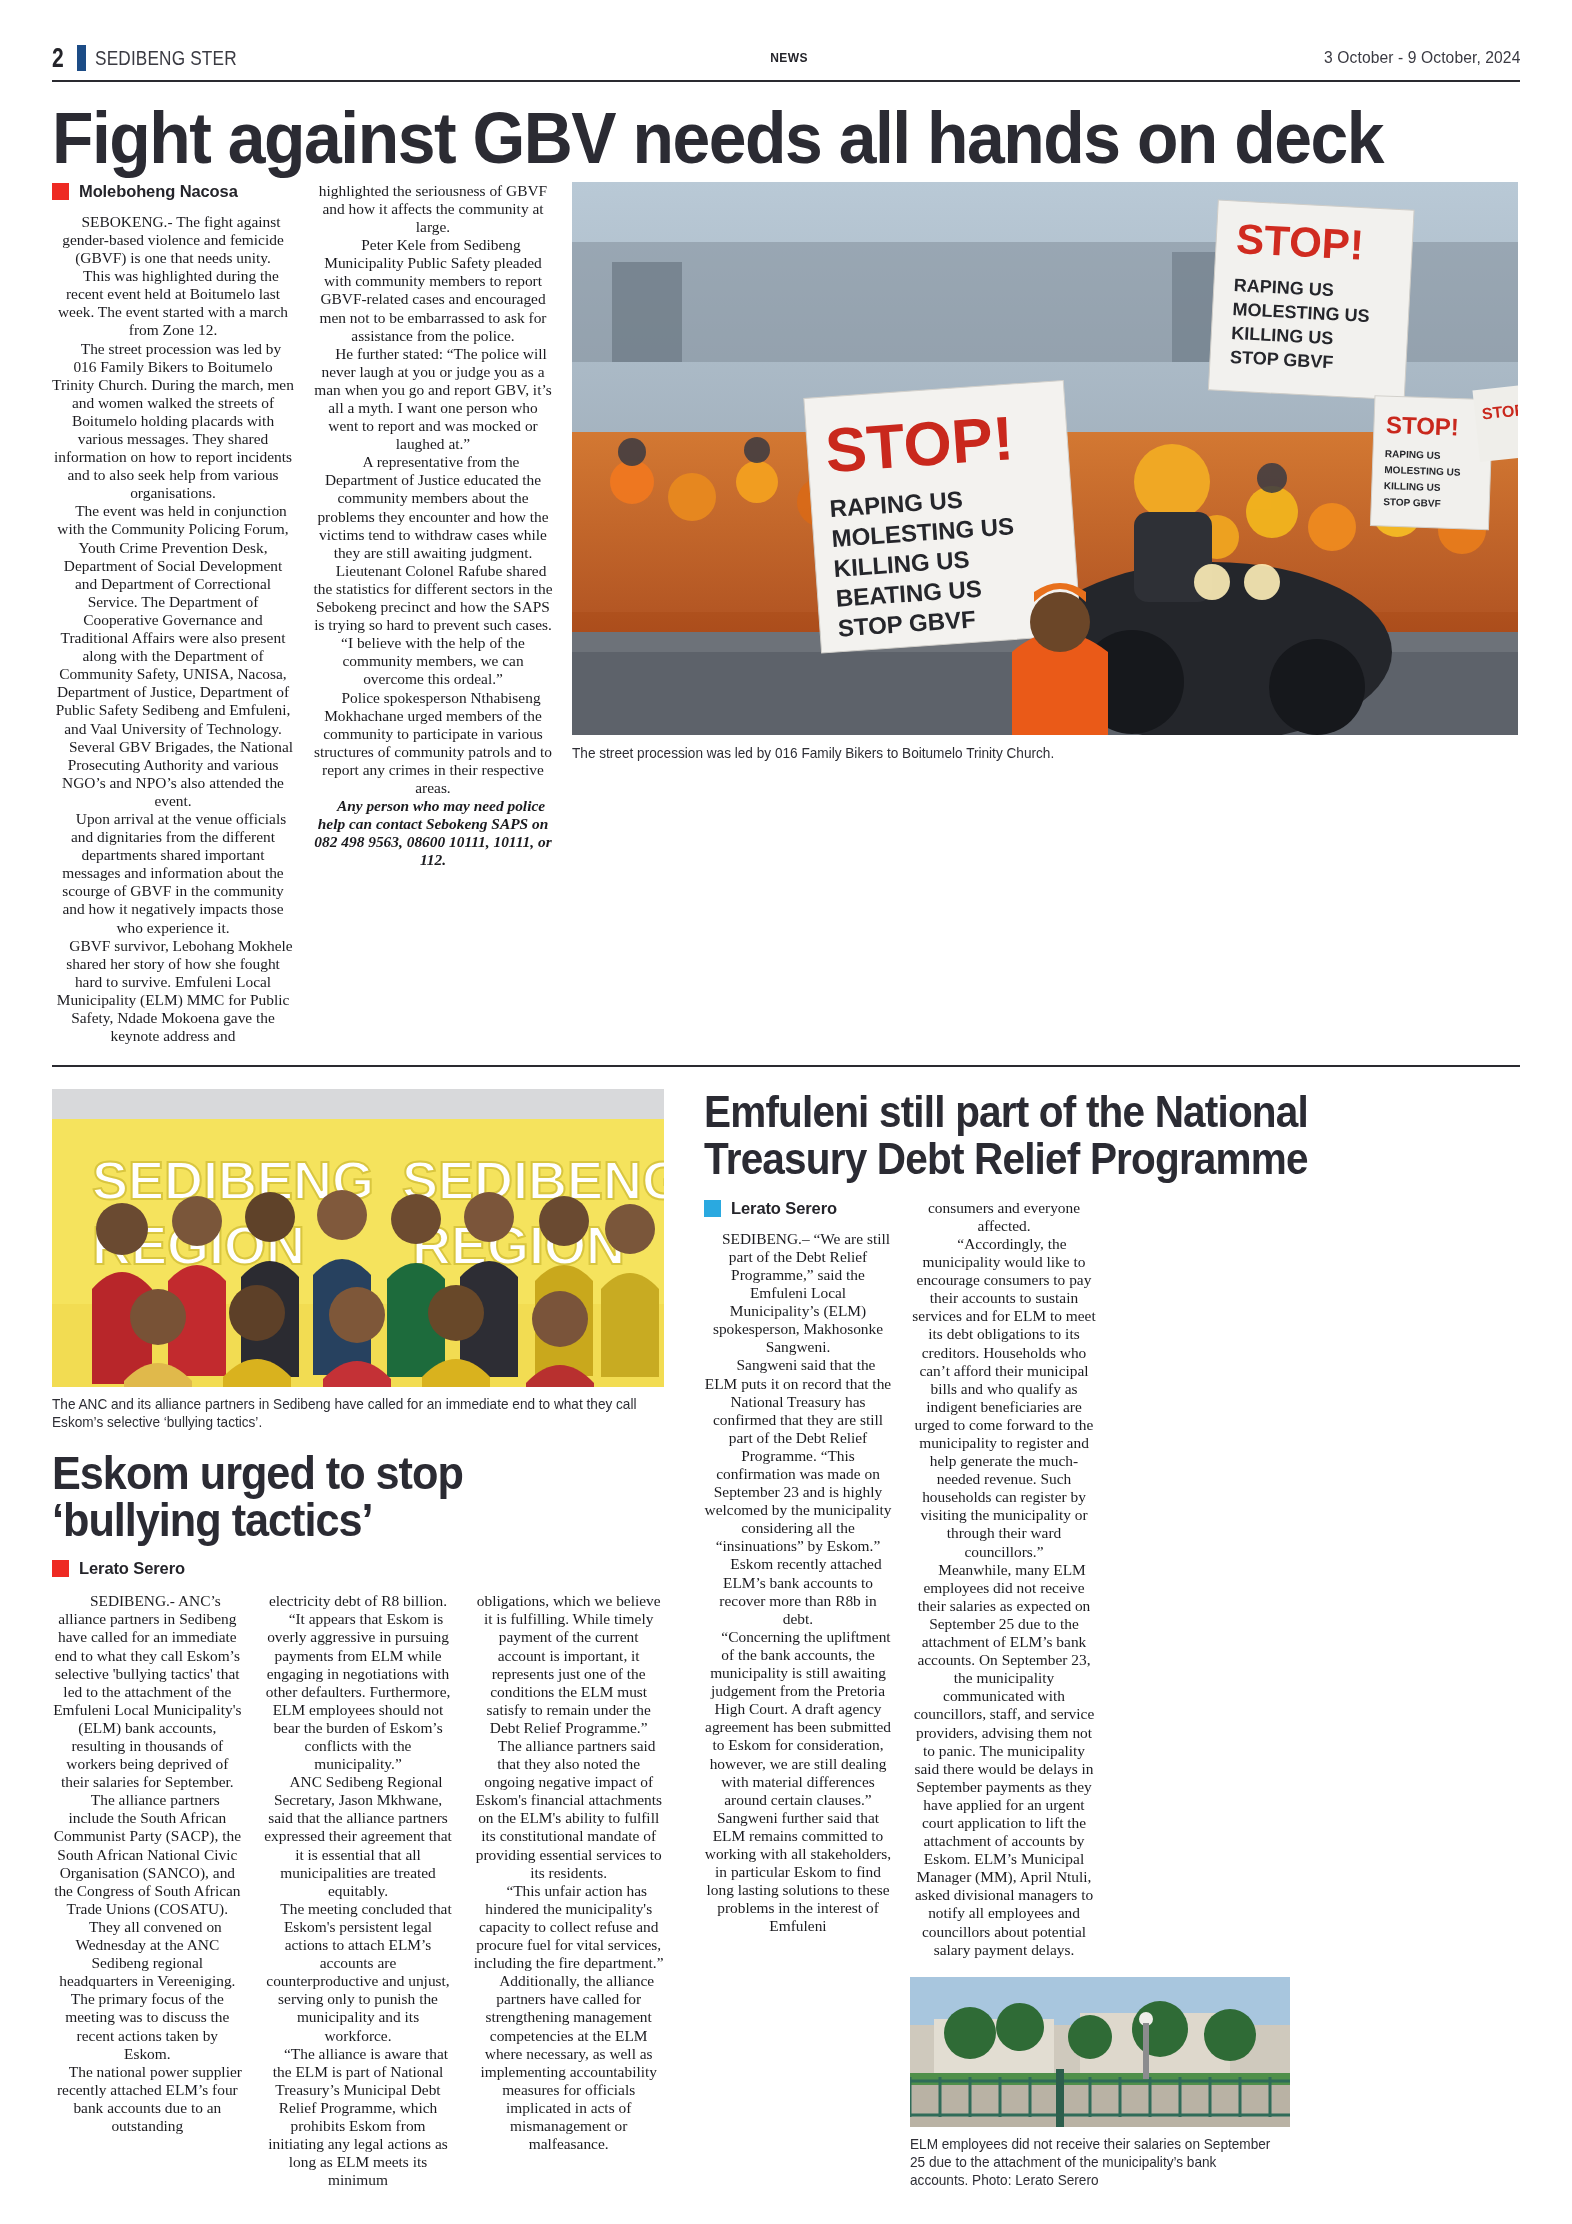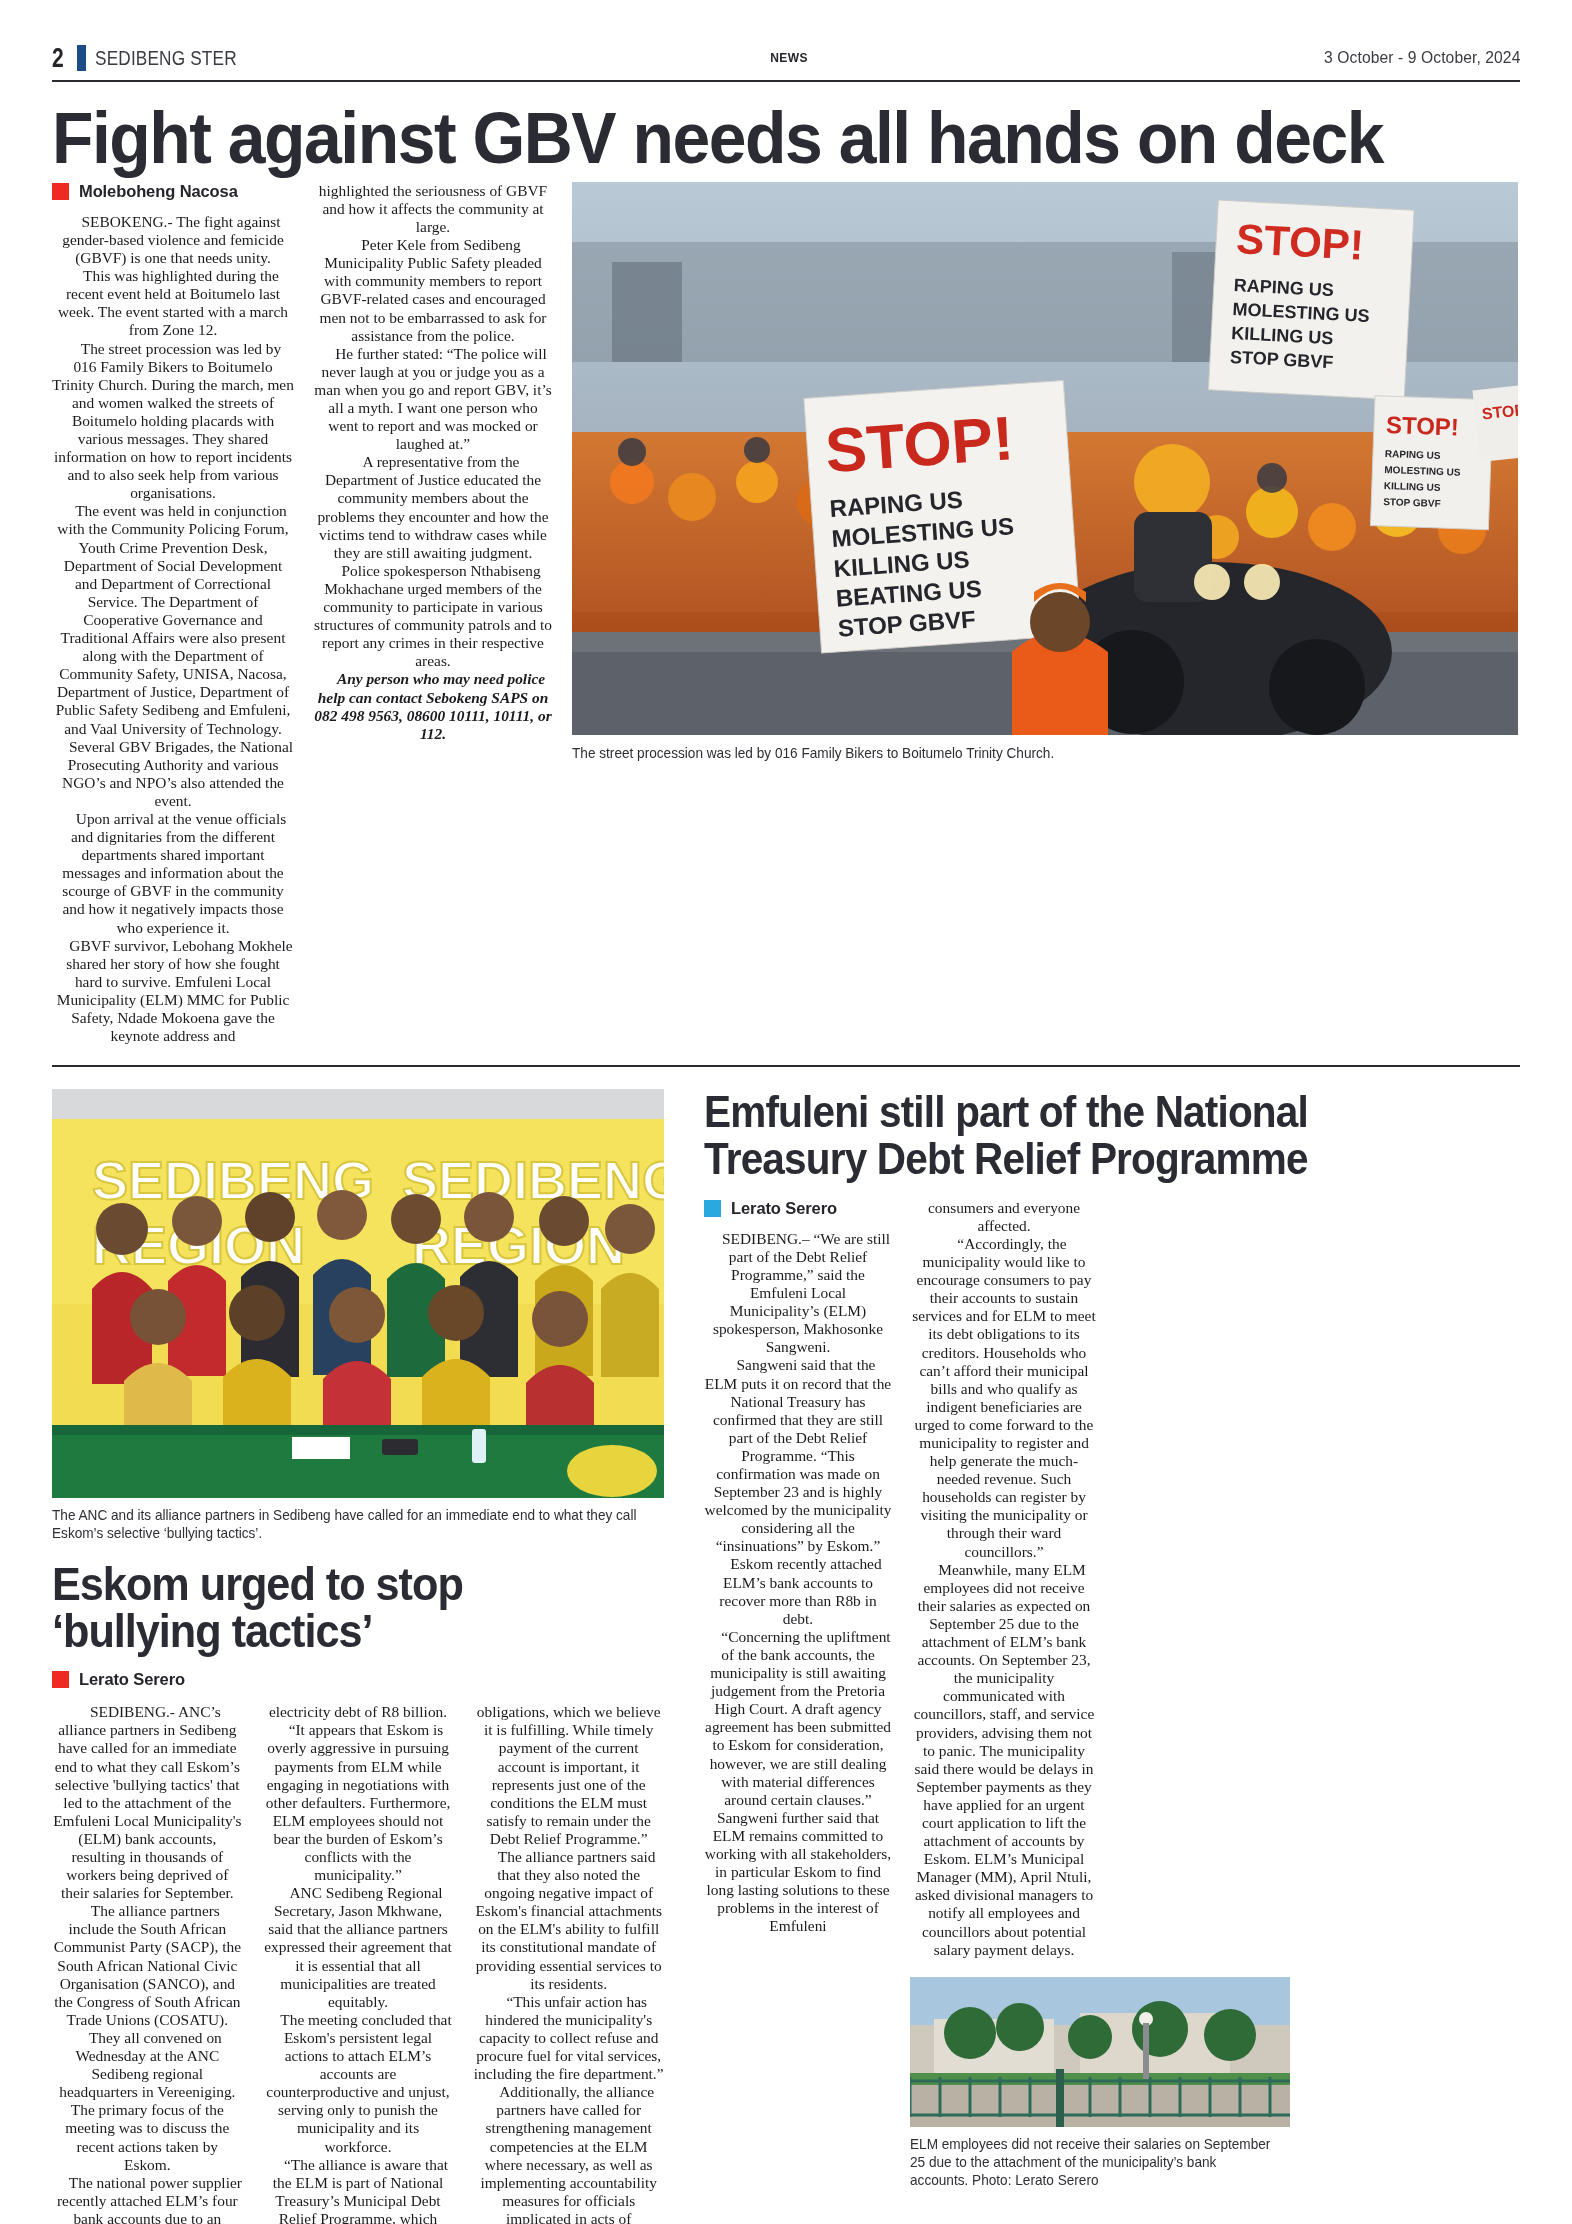--- a/index.html
+++ b/index.html
@@ -140,20 +140,21 @@
           <p>GBVF survivor, Lebohang Mokhele shared her story of how she fought hard to survive. Emfuleni Local Municipality (ELM) MMC for Public Safety, Ndade Mokoena gave the keynote address and</p>
         </div>
       </div>
 
       <div id="a1-c2">
         <div class="col">
           <p class="noind">highlighted the seriousness of GBVF and how it affects the community at large.</p>
           <p>Peter Kele from Sedibeng Municipality Public Safety pleaded with community members to report GBVF-related cases and encouraged men not to be embarrassed to ask for assistance from the police.</p>
           <p>He further stated: “The police will never laugh at you or judge you as a man when you go and report GBV, it’s all a myth. I want one person who went to report and was mocked or laughed at.”</p>
           <p>A representative from the Department of Justice educated the community members about the problems they encounter and how the victims tend to withdraw cases while they are still awaiting judgment.</p>
+          <p>Lieutenant Colonel Rafube shared the statistics for different sectors in the Sebokeng precinct and how the SAPS is trying so hard to prevent such cases. “I believe with the help of the community members, we can overcome this ordeal.”</p>
           <p>Police spokesperson Nthabiseng Mokhachane urged members of the community to participate in various structures of community patrols and to report any crimes in their respective areas.</p>
           <p class="bi">Any person who may need police help can contact Sebokeng SAPS on 082 498 9563, 08600 10111, 10111, or 112.</p>
         </div>
       </div>
 
       <div>
         <div class="photo" id="a1-photo">
           <svg width="946" height="553" viewBox="0 0 946 553" preserveAspectRatio="none">
             <defs>
               <linearGradient id="sky1" x1="0" y1="0" x2="0" y2="1">
@@ -246,21 +247,21 @@
         <div class="caption" style="margin-top:9px; width:946px;">The street procession was led by 016 Family Bikers to Boitumelo Trinity Church.</div>
       </div>
     </div>
   </div>
 
   <hr class="rule" style="margin-top:20px;">
 
   <div id="mid">
 
     <div id="mid-left">
-      <div class="photo" style="width:612px;height:409px;">
+      <div class="photo" style="width:612px;height:298px;">
         <svg width="612" height="409" viewBox="0 0 612 409" preserveAspectRatio="none">
           <rect width="612" height="409" fill="#f2dc52"></rect>
           <rect x="0" y="0" width="612" height="30" fill="#d8d9db"></rect>
           <rect x="0" y="30" width="612" height="185" fill="#f5e35d"></rect>
           <text x="40" y="110" font-family="Liberation Sans, sans-serif" font-size="54" font-weight="bold" fill="#ffffff" stroke="#d9c63f" stroke-width="2">SEDIBENG</text>
           <text x="40" y="175" font-family="Liberation Sans, sans-serif" font-size="54" font-weight="bold" fill="#ffffff" stroke="#d9c63f" stroke-width="2">REGION</text>
           <text x="350" y="110" font-family="Liberation Sans, sans-serif" font-size="54" font-weight="bold" fill="#ffffff" stroke="#d9c63f" stroke-width="2">SEDIBENG</text>
           <text x="360" y="175" font-family="Liberation Sans, sans-serif" font-size="54" font-weight="bold" fill="#ffffff" stroke="#d9c63f" stroke-width="2">REGION</text>
 
           <g>

